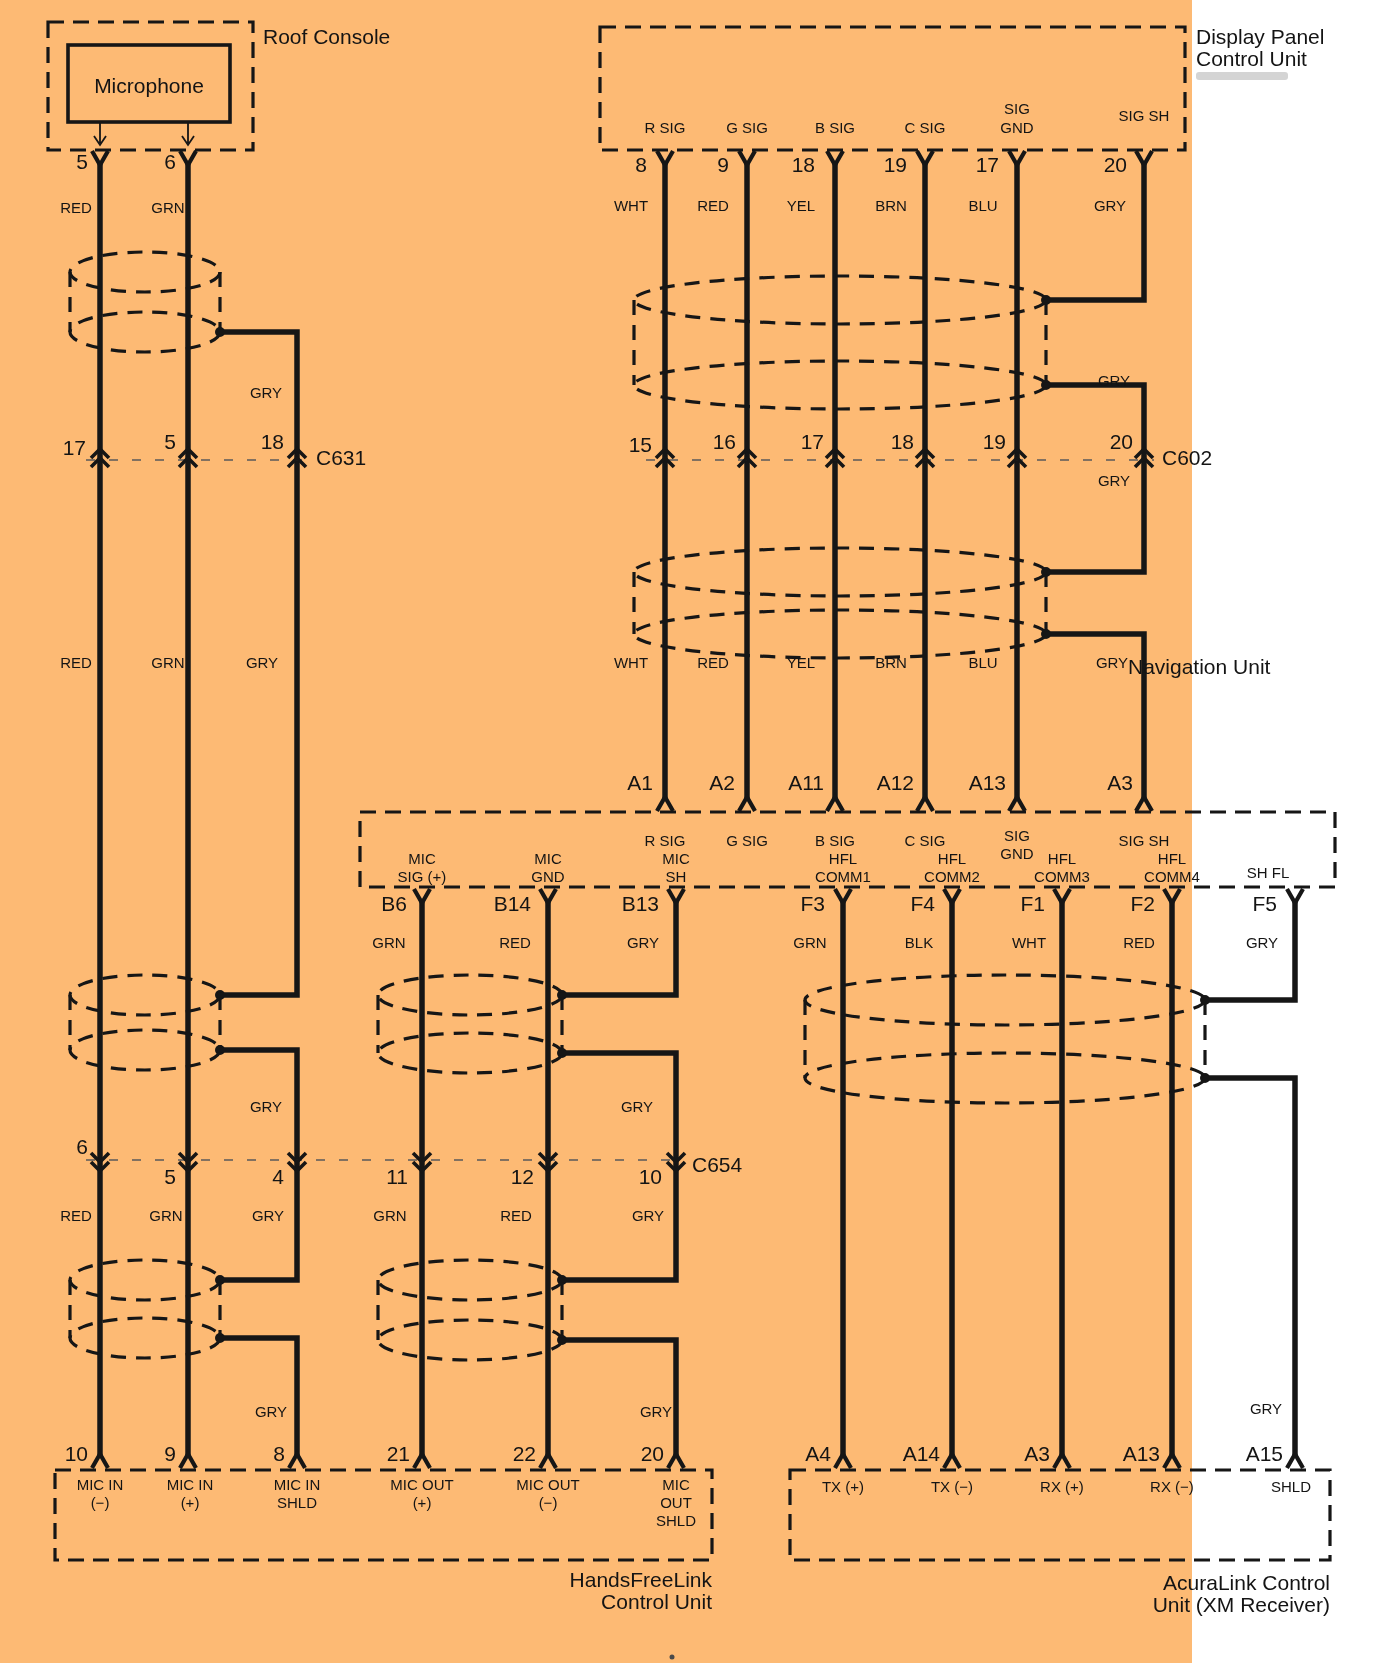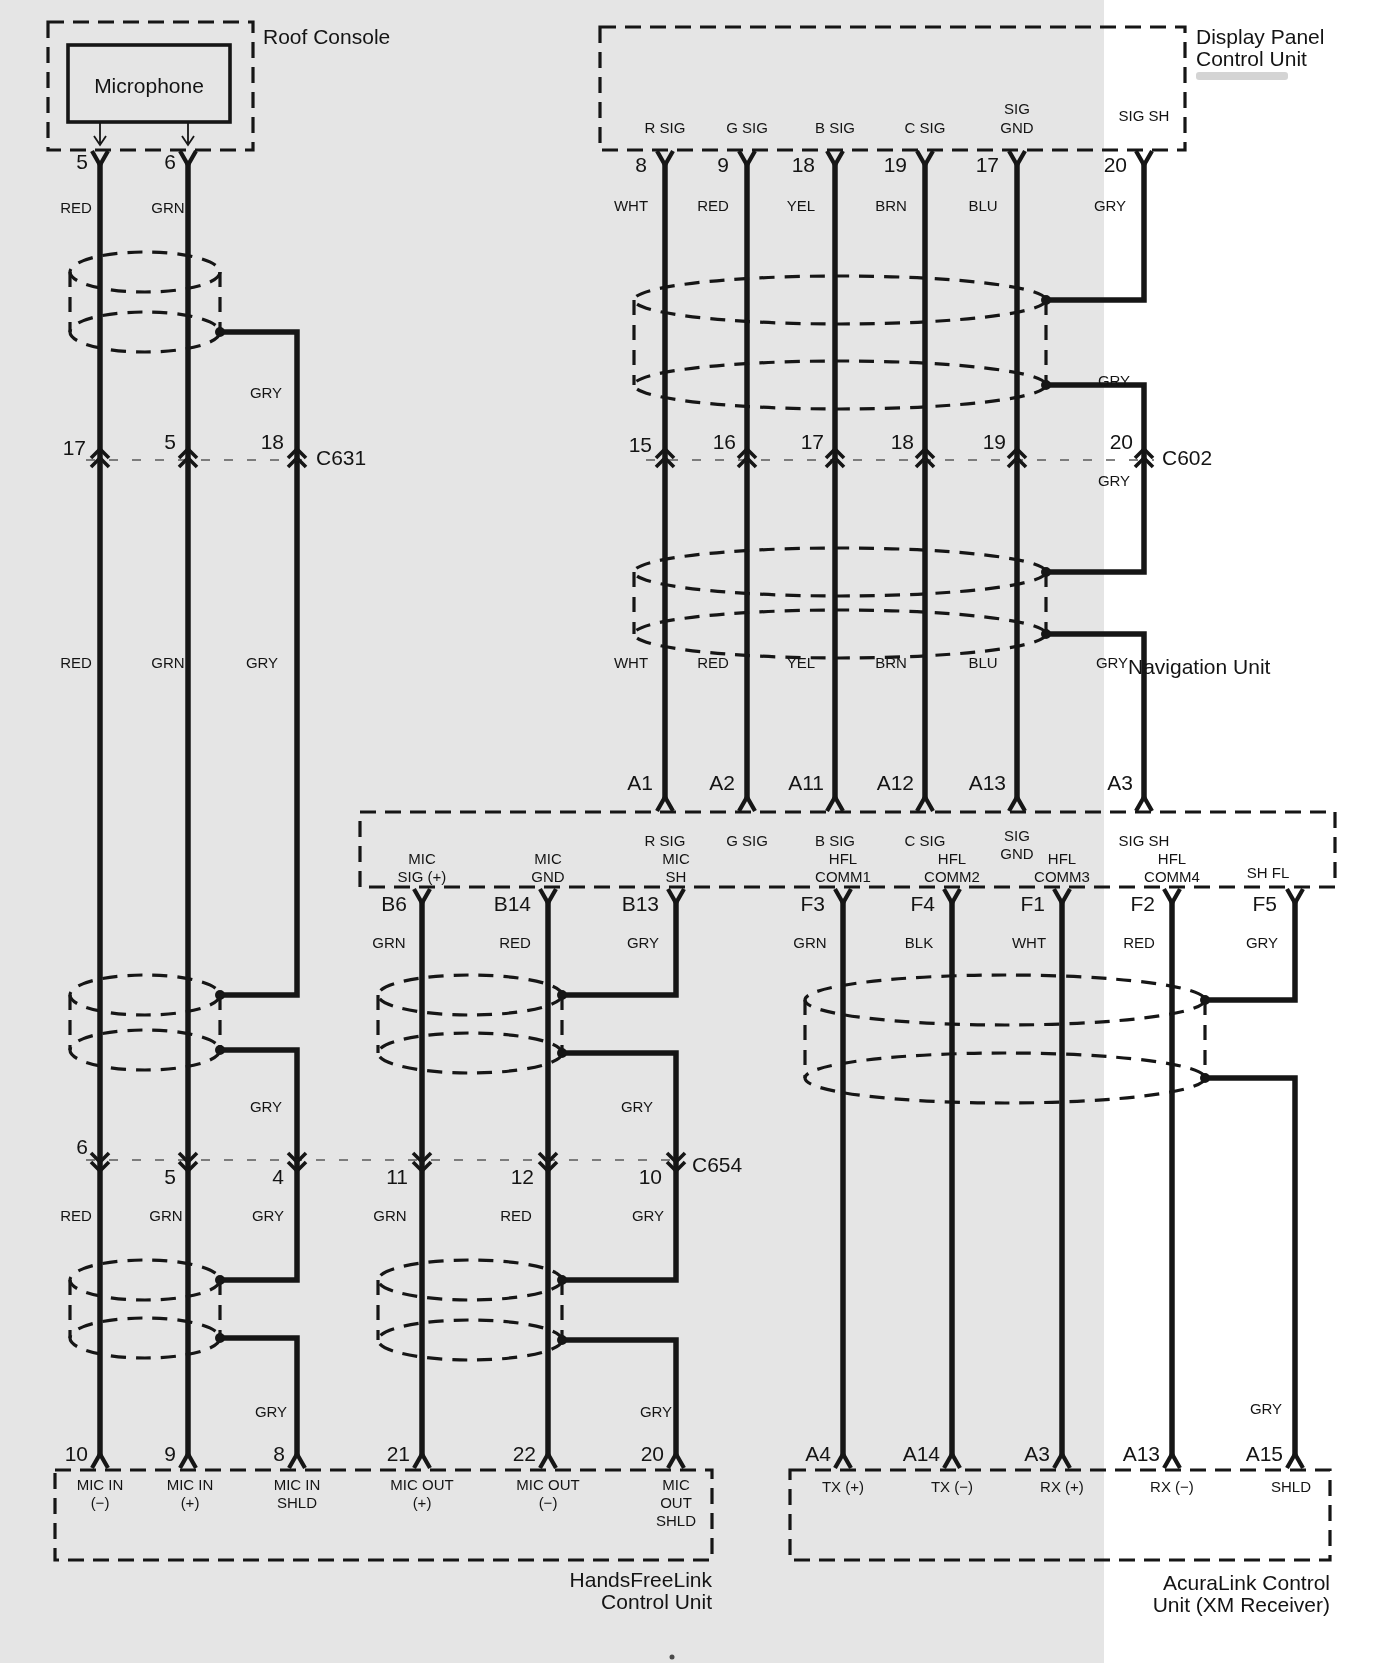--- a/index.html
+++ b/index.html
@@ -1,16 +1,16 @@
 <!DOCTYPE html>
 <html><head>
 <meta charset="utf-8">
 <style>
   html,body{margin:0;padding:0;background:#ffffff;}
-  .page{width:1104px;height:1663px;position:relative;background:#e5e5e5;}
+  .page{width:1192px;height:1663px;position:relative;background:#fdba74;}
   svg text{font-family:"Liberation Sans",sans-serif;fill:#141414;}
   .t21{font-size:21px;}
   .t15{font-size:15px;}
   .wire{stroke:#161616;stroke-width:5.5;fill:none;stroke-linecap:square;}
   .boxdash{stroke:#161616;stroke-width:3.2;fill:none;stroke-dasharray:16 9;}
   .solidbox{stroke:#161616;stroke-width:3.6;fill:none;}
   .cyl{stroke:#161616;stroke-width:3.2;fill:none;stroke-dasharray:15 10;}
   .conn{stroke:#5a5a5a;stroke-width:1.5;fill:none;stroke-dasharray:9 14;}
   .chev{stroke:#161616;stroke-width:3.6;fill:none;}
   .fork{stroke:#161616;stroke-width:4.2;fill:none;}

